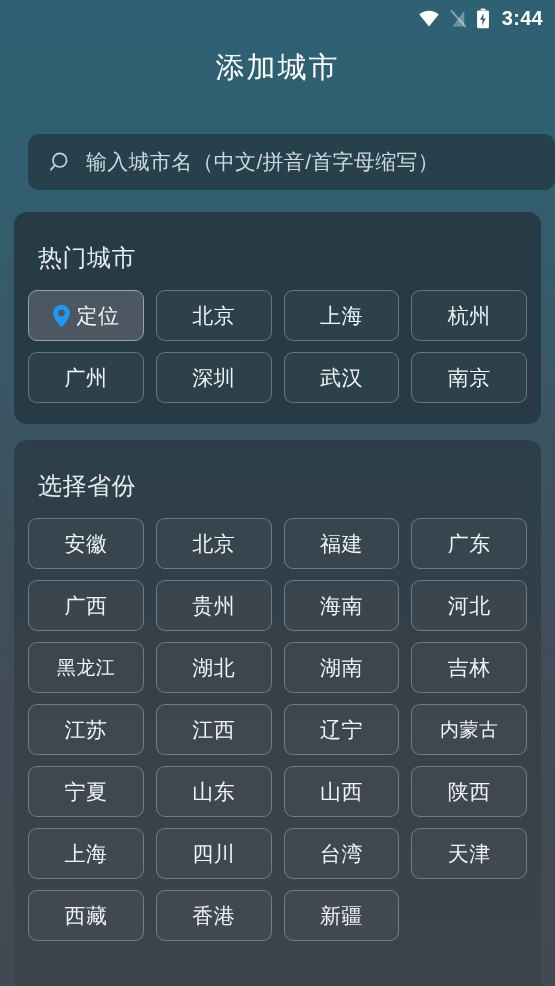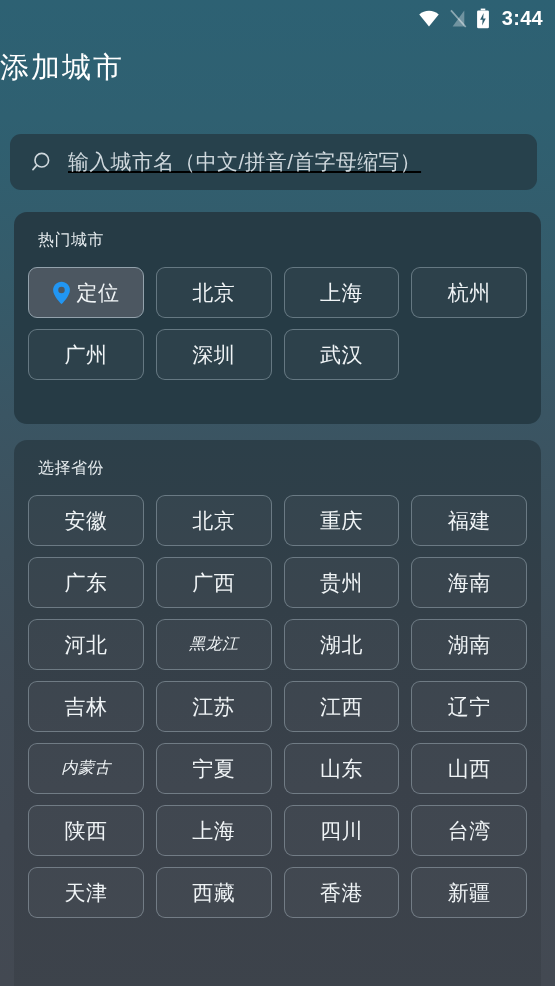--- a/index.html
+++ b/index.html
@@ -65,40 +65,40 @@
     letter-spacing: 0.3px;
     margin-left: 3px;
     line-height: 1;
   }
 
   
   .page-title {
     position: absolute;
     top: 50px;
     left: 0; right: 0;
+    text-align: center;
     color: #ffffff;
     font-size: 29px;
     letter-spacing: 2px;
     line-height: 1.2;
   }
 
   
   .search-bar {
     position: absolute;
     top: 134px;
-    left: 10px;
+    left: 28px;
     width: 527px;
     height: 56px;
     box-sizing: border-box;
     background: #27414c;
     border-radius: 11px;
     display: flex;
     align-items: center;
     padding-left: 22px;
-    text-decoration: underline;
   }
   .search-icon {
     width: 23px;
     height: 23px;
     flex: 0 0 auto;
     margin-right: 13px;
   }
   .search-placeholder {
     color: #cfd8dd;
     font-size: 21px;
@@ -120,23 +120,23 @@
     height: 212px;
     background: #263b45;
   }
   #card-province {
     top: 440px;
     height: 560px;
     background: linear-gradient(to bottom, #2c3f49 0%, #333f48 30%, #3a414a 62%, #3d434b 100%);
   }
   .card-title {
     color: #e6ecef;
-    font-size: 16px;
+    font-size: 24px;
     letter-spacing: 0.5px;
-    margin: 0 0 16px 10px;
+    margin: 12px 0 16px 10px;
   }
 
   
   .chip-grid {
     display: grid;
     grid-template-columns: repeat(4, 1fr);
     column-gap: 12px;
     row-gap: 11px;
   }
   .chip {
@@ -157,22 +157,21 @@
     background: #4c5761;
     border-color: #93a2ac;
   }
   .chip .pin-icon {
     width: 19px;
     height: 24px;
     margin-right: 5px;
     flex: 0 0 auto;
   }
   .chip.narrow-label {
-    font-size: 16px;
-    font-style: italic;
+    font-size: 19px;
   }
 </style>
 </head>
 <body>
 
 <div id="screen">
 
   <div class="status-bar">
     <div class="status-icons">
       <svg class="icon-wifi" viewBox="0 0 24 20">
@@ -222,36 +221,36 @@
         </div>
       <div class="chip">
           <span>广州</span>
         </div>
       <div class="chip">
           <span>深圳</span>
         </div>
       <div class="chip">
           <span>武汉</span>
         </div>
+      <div class="chip">
+          <span>南京</span>
+        </div>
     </div>
   </div>
 
   <div class="card" id="card-province">
     <div class="card-title">选择省份</div>
     <div class="chip-grid" id="province-grid">
         <div class="chip">
           <span>安徽</span>
         </div>
         <div class="chip">
           <span>北京</span>
         </div>
         <div class="chip">
-          <span>重庆</span>
-        </div>
-        <div class="chip">
           <span>福建</span>
         </div>
         <div class="chip">
           <span>广东</span>
         </div>
         <div class="chip">
           <span>广西</span>
         </div>
         <div class="chip">
           <span>贵州</span>

